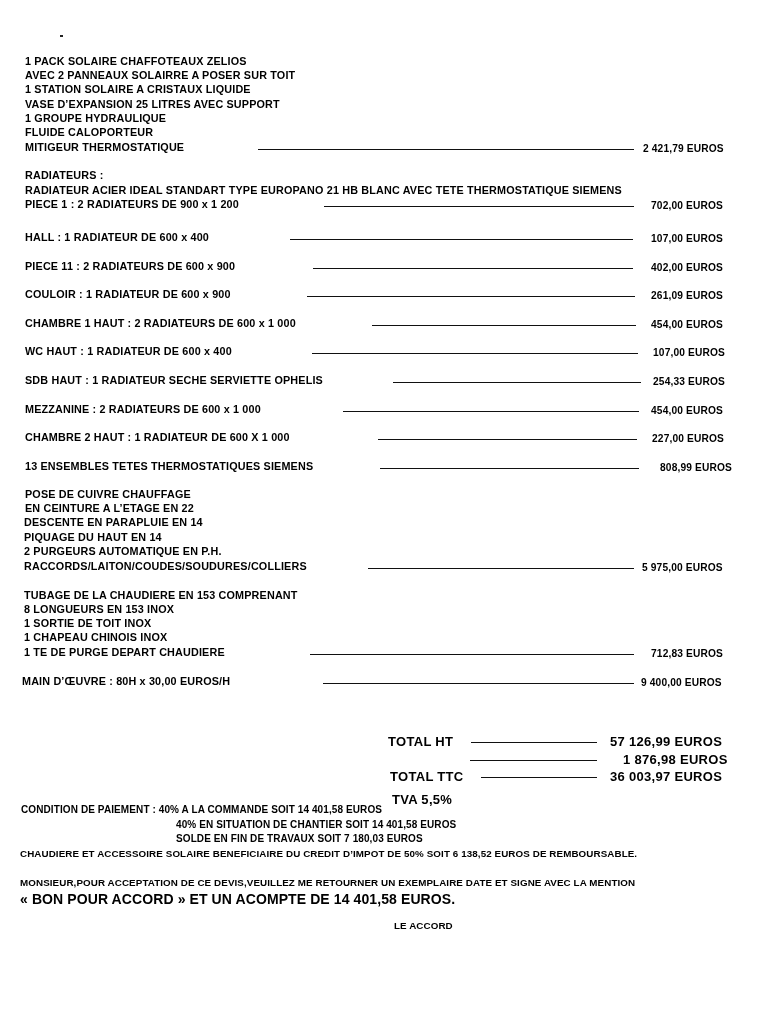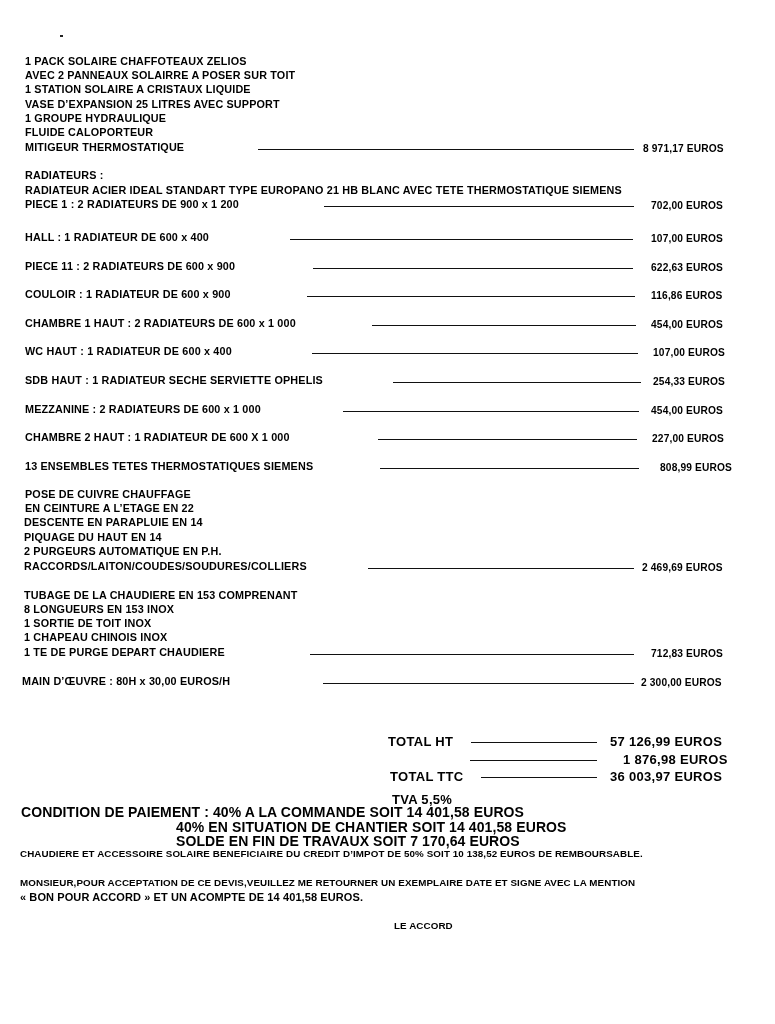--- a/index.html
+++ b/index.html
@@ -3,59 +3,59 @@
 <meta charset="utf-8">
 <style>
   html, body { margin: 0; padding: 0; background: #ffffff; }
   body { width: 775px; height: 1024px; position: relative; overflow: hidden;
          font-family: "Liberation Sans", sans-serif; color: #000; }
   .t { position: absolute; font-weight: bold; font-size: 10.2px; white-space: nowrap;
        letter-spacing: 0.15px; transform: scaleX(1.06); transform-origin: left center; }
   .leader { position: absolute; height: 0; border-top: 1.4px solid #111; }
   .amt { position: absolute; font-weight: bold; font-size: 10.2px; white-space: nowrap; letter-spacing: 0.15px; }
   .tot { position: absolute; font-weight: bold; font-size: 13px; white-space: nowrap; letter-spacing: 0.3px; }
-  .foot { position: absolute; font-weight: bold; font-size: 14px; white-space: nowrap; letter-spacing: 0.1px; }
+  .foot { position: absolute; font-weight: bold; font-size: 10px; white-space: nowrap; letter-spacing: 0.1px; }
   .speck { position: absolute; left: 60px; top: 35px; width: 3px; height: 1.5px; background: #222; }
 </style>
 </head>
 <body>
 
 <div class="speck"></div>
 
 <div>
   <div class="t" style="left:25px;top:56px">1 PACK SOLAIRE CHAFFOTEAUX ZELIOS</div>
   <div class="t" style="left:25px;top:70px">AVEC 2 PANNEAUX SOLAIRRE A POSER SUR TOIT</div>
   <div class="t" style="left:25px;top:84px">1 STATION SOLAIRE A CRISTAUX LIQUIDE</div>
   <div class="t" style="left:25px;top:99px">VASE D’EXPANSION 25 LITRES AVEC SUPPORT</div>
   <div class="t" style="left:25px;top:113px">1 GROUPE HYDRAULIQUE</div>
   <div class="t" style="left:25px;top:127px">FLUIDE CALOPORTEUR</div>
   <div class="t" style="left:25px;top:142px">MITIGEUR THERMOSTATIQUE</div>
   <div class="leader" style="left:258px;width:376px;top:149px"></div>
-  <div class="amt" style="left:643px;top:143px">8 971,17 EUROS</div>
+  <div class="amt" style="left:643px;top:143px">2 421,79 EUROS</div>
 </div>
 
 <div>
   <div class="t" style="left:25px;top:170px">RADIATEURS :</div>
   <div class="t" style="left:25px;top:185px">RADIATEUR ACIER IDEAL STANDART TYPE EUROPANO 21 HB BLANC AVEC TETE THERMOSTATIQUE SIEMENS</div>
 
   <div class="t" style="left:25px;top:199px">PIECE 1 : 2 RADIATEURS DE 900 x 1 200</div>
   <div class="leader" style="left:324px;width:310px;top:206px"></div>
   <div class="amt" style="left:651px;top:200px">702,00 EUROS</div>
 
   <div class="t" style="left:25px;top:232px">HALL : 1 RADIATEUR DE 600 x 400</div>
   <div class="leader" style="left:290px;width:343px;top:239px"></div>
   <div class="amt" style="left:651px;top:233px">107,00 EUROS</div>
 
   <div class="t" style="left:25px;top:261px">PIECE 11 : 2 RADIATEURS DE 600 x 900</div>
   <div class="leader" style="left:313px;width:320px;top:268px"></div>
-  <div class="amt" style="left:651px;top:262px">622,63 EUROS</div>
+  <div class="amt" style="left:651px;top:262px">402,00 EUROS</div>
 
   <div class="t" style="left:25px;top:289px">COULOIR : 1 RADIATEUR DE 600 x 900</div>
   <div class="leader" style="left:307px;width:328px;top:296px"></div>
-  <div class="amt" style="left:651px;top:290px">116,86 EUROS</div>
+  <div class="amt" style="left:651px;top:290px">261,09 EUROS</div>
 
   <div class="t" style="left:25px;top:318px">CHAMBRE 1 HAUT : 2 RADIATEURS DE 600 x 1 000</div>
   <div class="leader" style="left:372px;width:264px;top:325px"></div>
   <div class="amt" style="left:651px;top:319px">454,00 EUROS</div>
 
   <div class="t" style="left:25px;top:346px">WC HAUT : 1 RADIATEUR DE 600 x 400</div>
   <div class="leader" style="left:312px;width:326px;top:353px"></div>
   <div class="amt" style="left:653px;top:347px">107,00 EUROS</div>
 
   <div class="t" style="left:25px;top:375px">SDB HAUT : 1 RADIATEUR SECHE SERVIETTE OPHELIS</div>
@@ -76,57 +76,57 @@
 </div>
 
 <div>
   <div class="t" style="left:25px;top:489px">POSE DE CUIVRE CHAUFFAGE</div>
   <div class="t" style="left:25px;top:503px">EN CEINTURE A L’ETAGE EN 22</div>
   <div class="t" style="left:24px;top:517px">DESCENTE EN PARAPLUIE EN 14</div>
   <div class="t" style="left:24px;top:532px">PIQUAGE DU HAUT EN 14</div>
   <div class="t" style="left:24px;top:546px">2 PURGEURS AUTOMATIQUE EN P.H.</div>
   <div class="t" style="left:24px;top:561px">RACCORDS/LAITON/COUDES/SOUDURES/COLLIERS</div>
   <div class="leader" style="left:368px;width:266px;top:568px"></div>
-  <div class="amt" style="left:642px;top:562px">2 469,69 EUROS</div>
+  <div class="amt" style="left:642px;top:562px">5 975,00 EUROS</div>
 </div>
 
 <div>
   <div class="t" style="left:24px;top:590px">TUBAGE DE LA CHAUDIERE EN 153 COMPRENANT</div>
   <div class="t" style="left:24px;top:604px">8 LONGUEURS EN 153 INOX</div>
   <div class="t" style="left:24px;top:618px">1 SORTIE DE TOIT INOX</div>
   <div class="t" style="left:24px;top:632px">1 CHAPEAU CHINOIS INOX</div>
   <div class="t" style="left:24px;top:647px">1 TE DE PURGE DEPART CHAUDIERE</div>
   <div class="leader" style="left:310px;width:324px;top:654px"></div>
   <div class="amt" style="left:651px;top:648px">712,83 EUROS</div>
 </div>
 
 <div>
   <div class="t" style="left:22px;top:676px">MAIN D’ŒUVRE : 80H x 30,00 EUROS/H</div>
   <div class="leader" style="left:323px;width:311px;top:683px"></div>
-  <div class="amt" style="left:641px;top:677px">2 300,00 EUROS</div>
+  <div class="amt" style="left:641px;top:677px">9 400,00 EUROS</div>
 </div>
 
 <div>
   <div class="tot" style="left:388px;top:734px">TOTAL HT</div>
   <div class="leader" style="left:471px;width:126px;top:742px"></div>
   <div class="tot" style="left:610px;top:734px">57 126,99 EUROS</div>
 
   <div class="tot" style="left:392px;top:792px">TVA 5,5%</div>
   <div class="leader" style="left:470px;width:127px;top:760px"></div>
   <div class="tot" style="left:623px;top:752px">1 876,98 EUROS</div>
 
   <div class="tot" style="left:390px;top:769px">TOTAL TTC</div>
   <div class="leader" style="left:481px;width:116px;top:777px"></div>
   <div class="tot" style="left:610px;top:769px">36 003,97 EUROS</div>
 </div>
 
 <div>
   <div class="foot" style="left:21px;top:804px">CONDITION DE PAIEMENT : 40% A LA COMMANDE SOIT 14 401,58 EUROS</div>
   <div class="foot" style="left:176px;top:819px">40% EN SITUATION DE CHANTIER SOIT 14 401,58 EUROS</div>
-  <div class="foot" style="left:176px;top:833px">SOLDE EN FIN DE TRAVAUX SOIT 7 170,64 EUROS</div>
-  <div class="foot" style="left:20px;top:848px;font-size:9.8px">CHAUDIERE ET ACCESSOIRE SOLAIRE BENEFICIAIRE DU CREDIT D’IMPOT DE 50% SOIT 10 138,52 EUROS DE REMBOURSABLE.</div>
+  <div class="foot" style="left:176px;top:833px">SOLDE EN FIN DE TRAVAUX SOIT 7 180,03 EUROS</div>
+  <div class="foot" style="left:20px;top:848px;font-size:9.8px">CHAUDIERE ET ACCESSOIRE SOLAIRE BENEFICIAIRE DU CREDIT D’IMPOT DE 50% SOIT 6 138,52 EUROS DE REMBOURSABLE.</div>
 </div>
 
 <div>
   <div class="foot" style="left:20px;top:877px;font-size:9.8px">MONSIEUR,POUR ACCEPTATION DE CE DEVIS,VEUILLEZ ME RETOURNER UN EXEMPLAIRE DATE ET SIGNE AVEC LA MENTION</div>
-  <div class="foot" style="left:20px;top:891px;font-size:11px">« BON POUR ACCORD » ET UN ACOMPTE DE 14 401,58 EUROS.</div>
+  <div class="foot" style="left:20px;top:891px;font-size:14px">« BON POUR ACCORD » ET UN ACOMPTE DE 14 401,58 EUROS.</div>
   <div class="foot" style="left:394px;top:920px;font-size:9.8px">LE ACCORD</div>
 </div>
 
 </body></html>

